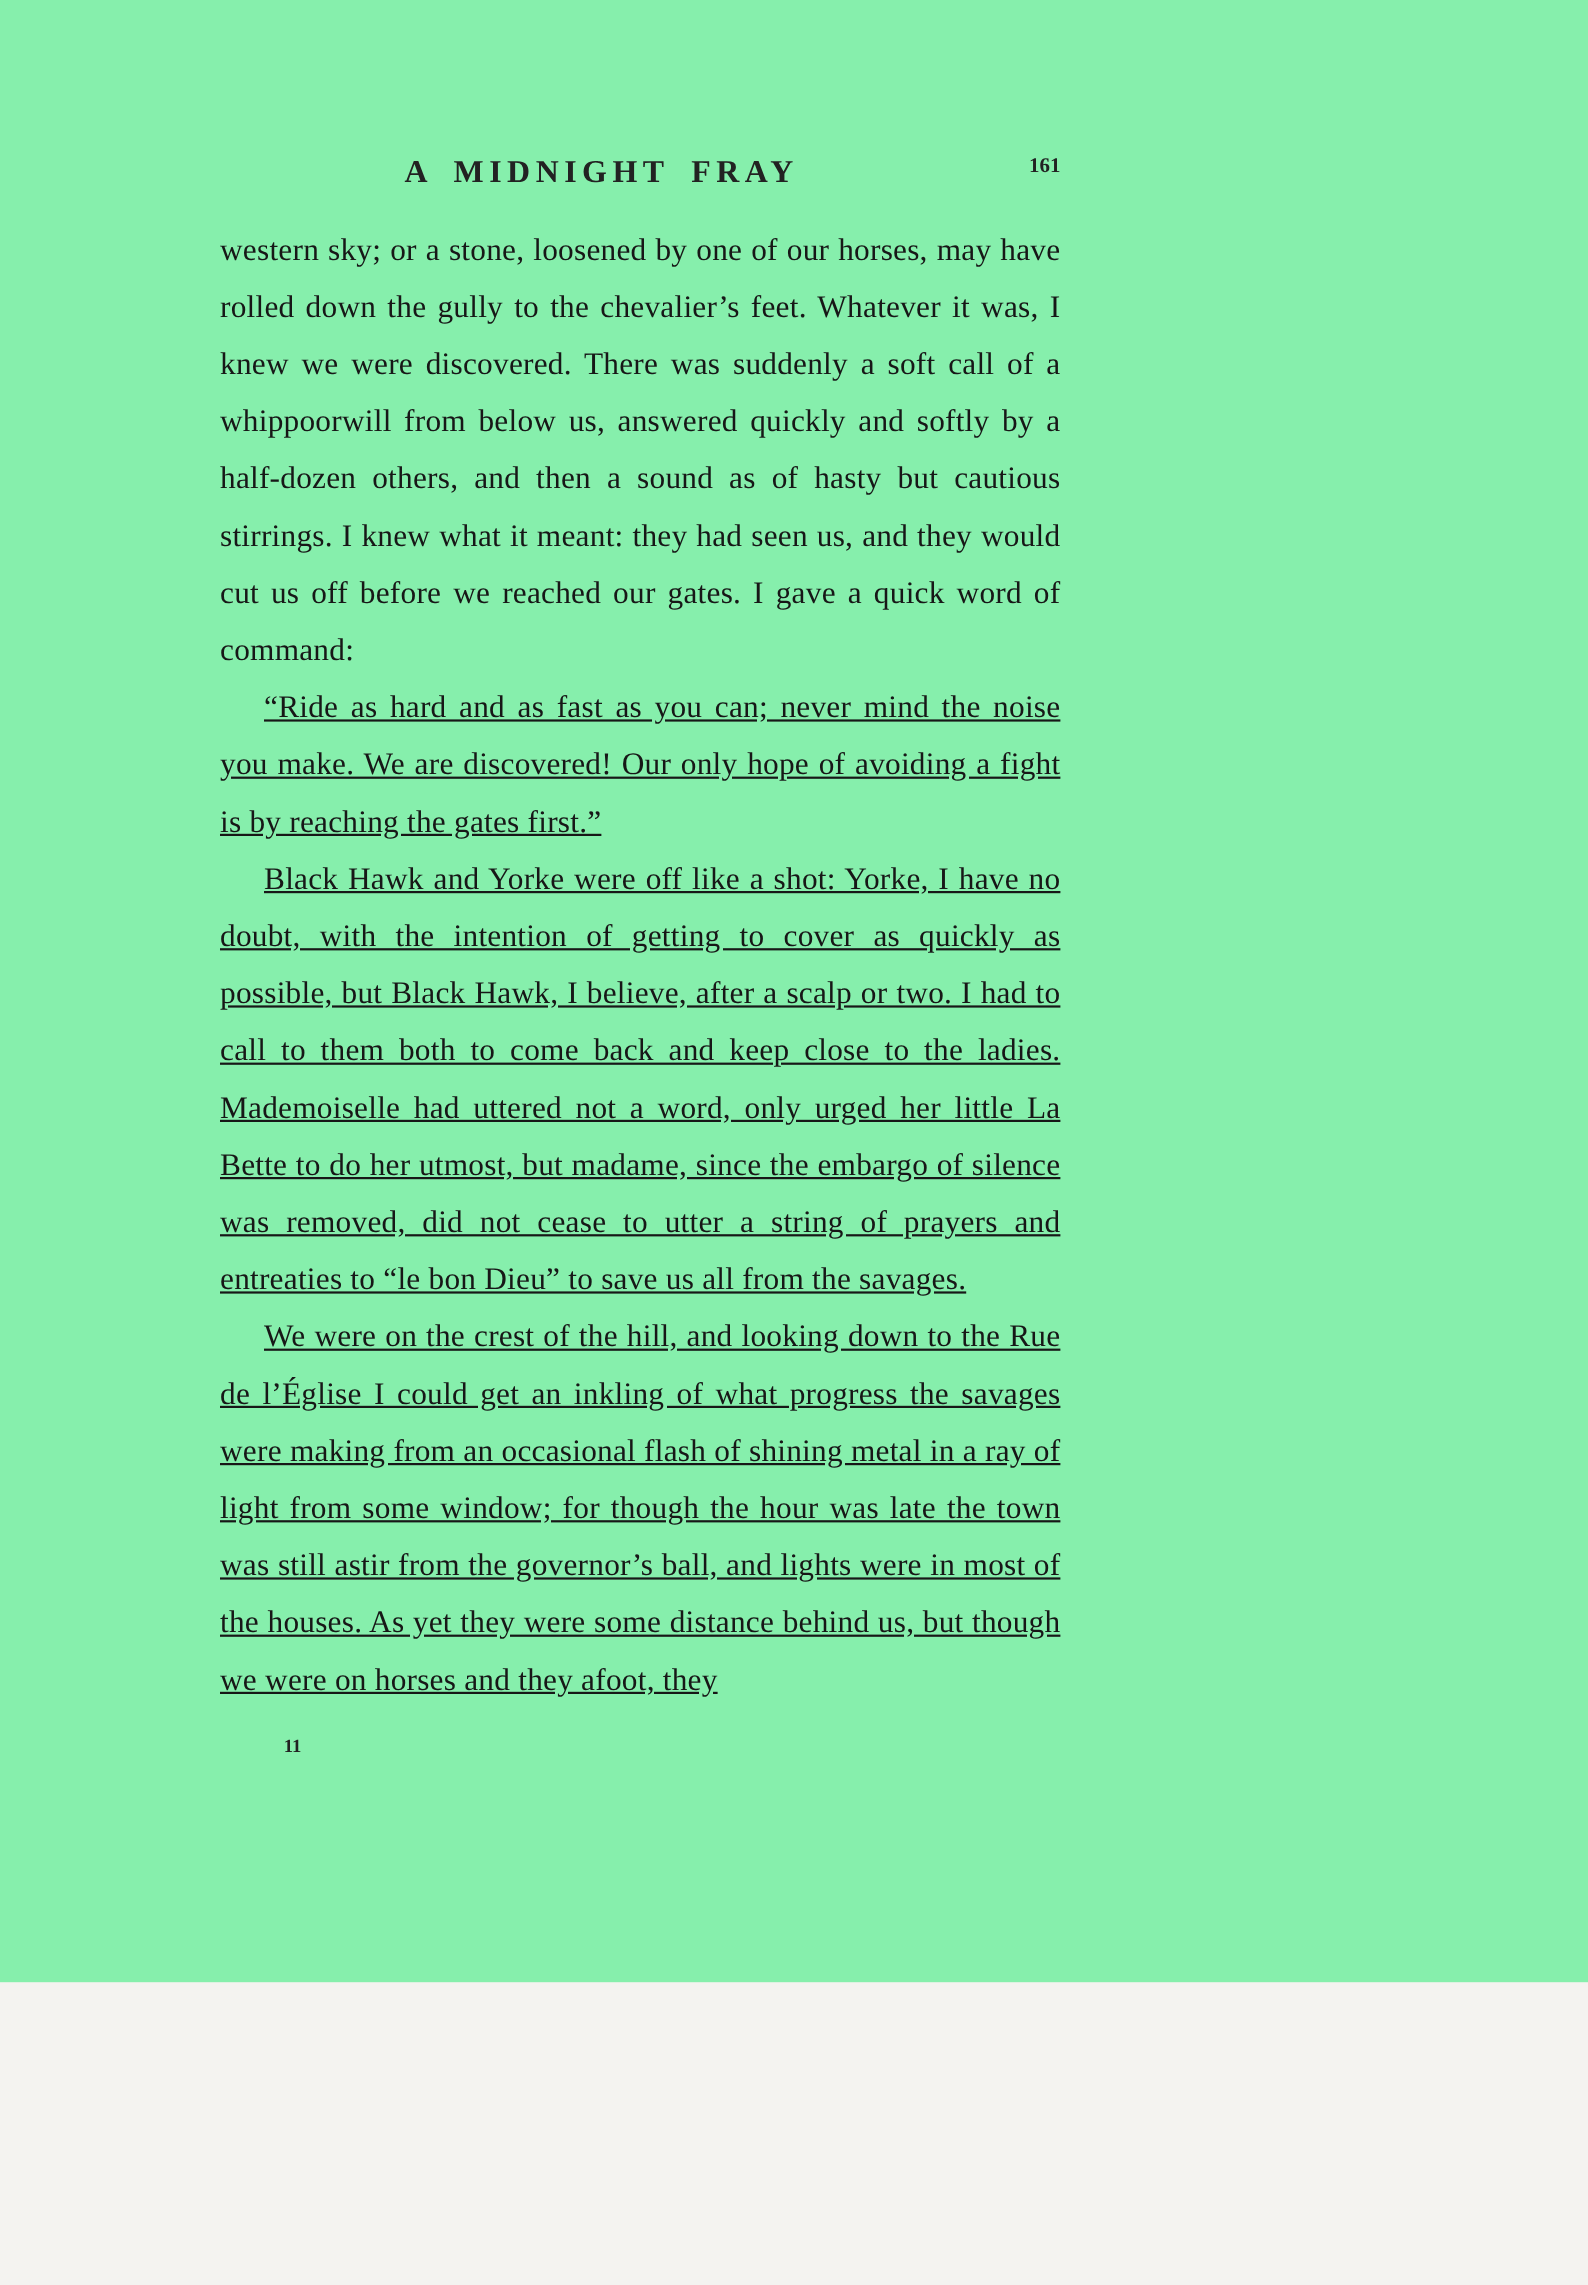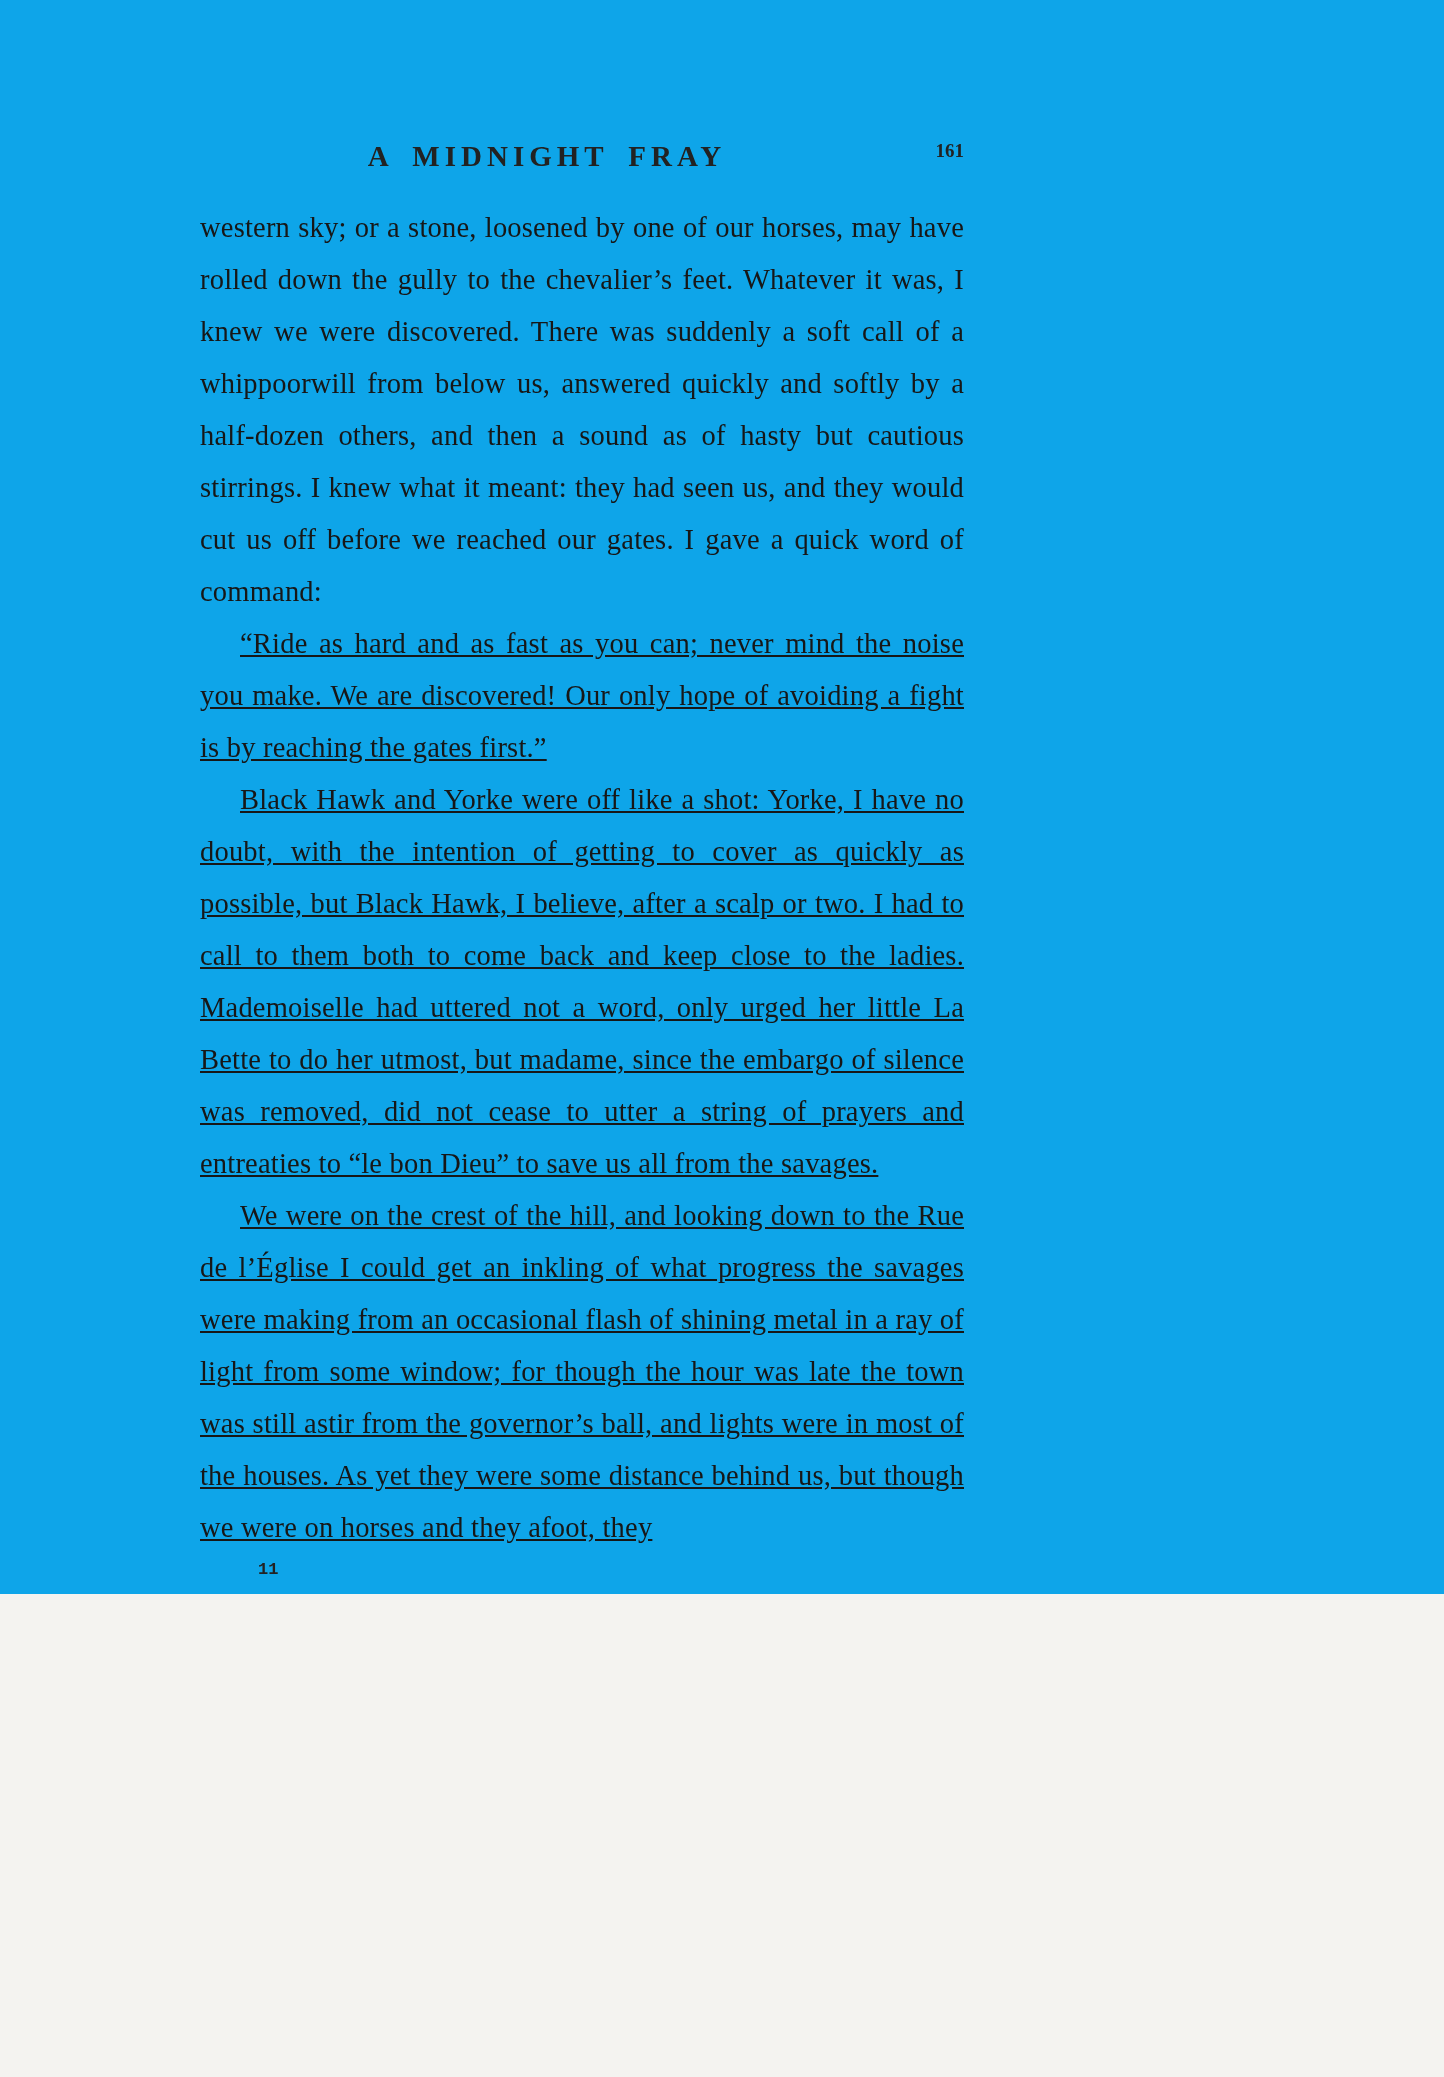--- a/index.html
+++ b/index.html
@@ -4,23 +4,23 @@
 <style>
   * { box-sizing: border-box; }
   html, body { margin: 0; padding: 0; }
   body {
     background: #f4f3f0;
     font-family: "Liberation Serif", "DejaVu Serif", serif;
   }
   .page {
     position: relative;
     width: 1444px;
-    height: 1594px;
+    height: 1802px;
     margin: 0 auto;
-    background: #0ea5e9;
+    background: #86efac;
     color: #1b1b1b;
     overflow: hidden;
   }
   .text-block {
     position: absolute;
     left: 200px;
     top: 140px;
     width: 764px;
   }
   .running-header {
@@ -53,26 +53,25 @@
     line-height: 52px;
     text-align: justify;
     letter-spacing: 0.2px;
     color: #171717;
   }
   .body-text p.indent {
     text-indent: 40px;
     text-decoration: underline;
   }
   .signature-mark {
-    margin-top: 6px;
+    margin-top: 24px;
     margin-left: 58px;
     font-size: 17px;
     font-weight: bold;
     color: #222;
-    font-family: Liberation Mono, monospace;
   }
 </style>
 </head>
 <body>
 
 <div class="page">
   <div class="text-block">
 
     <div class="running-header">
       <div class="title">A  MIDNIGHT  FRAY</div>

